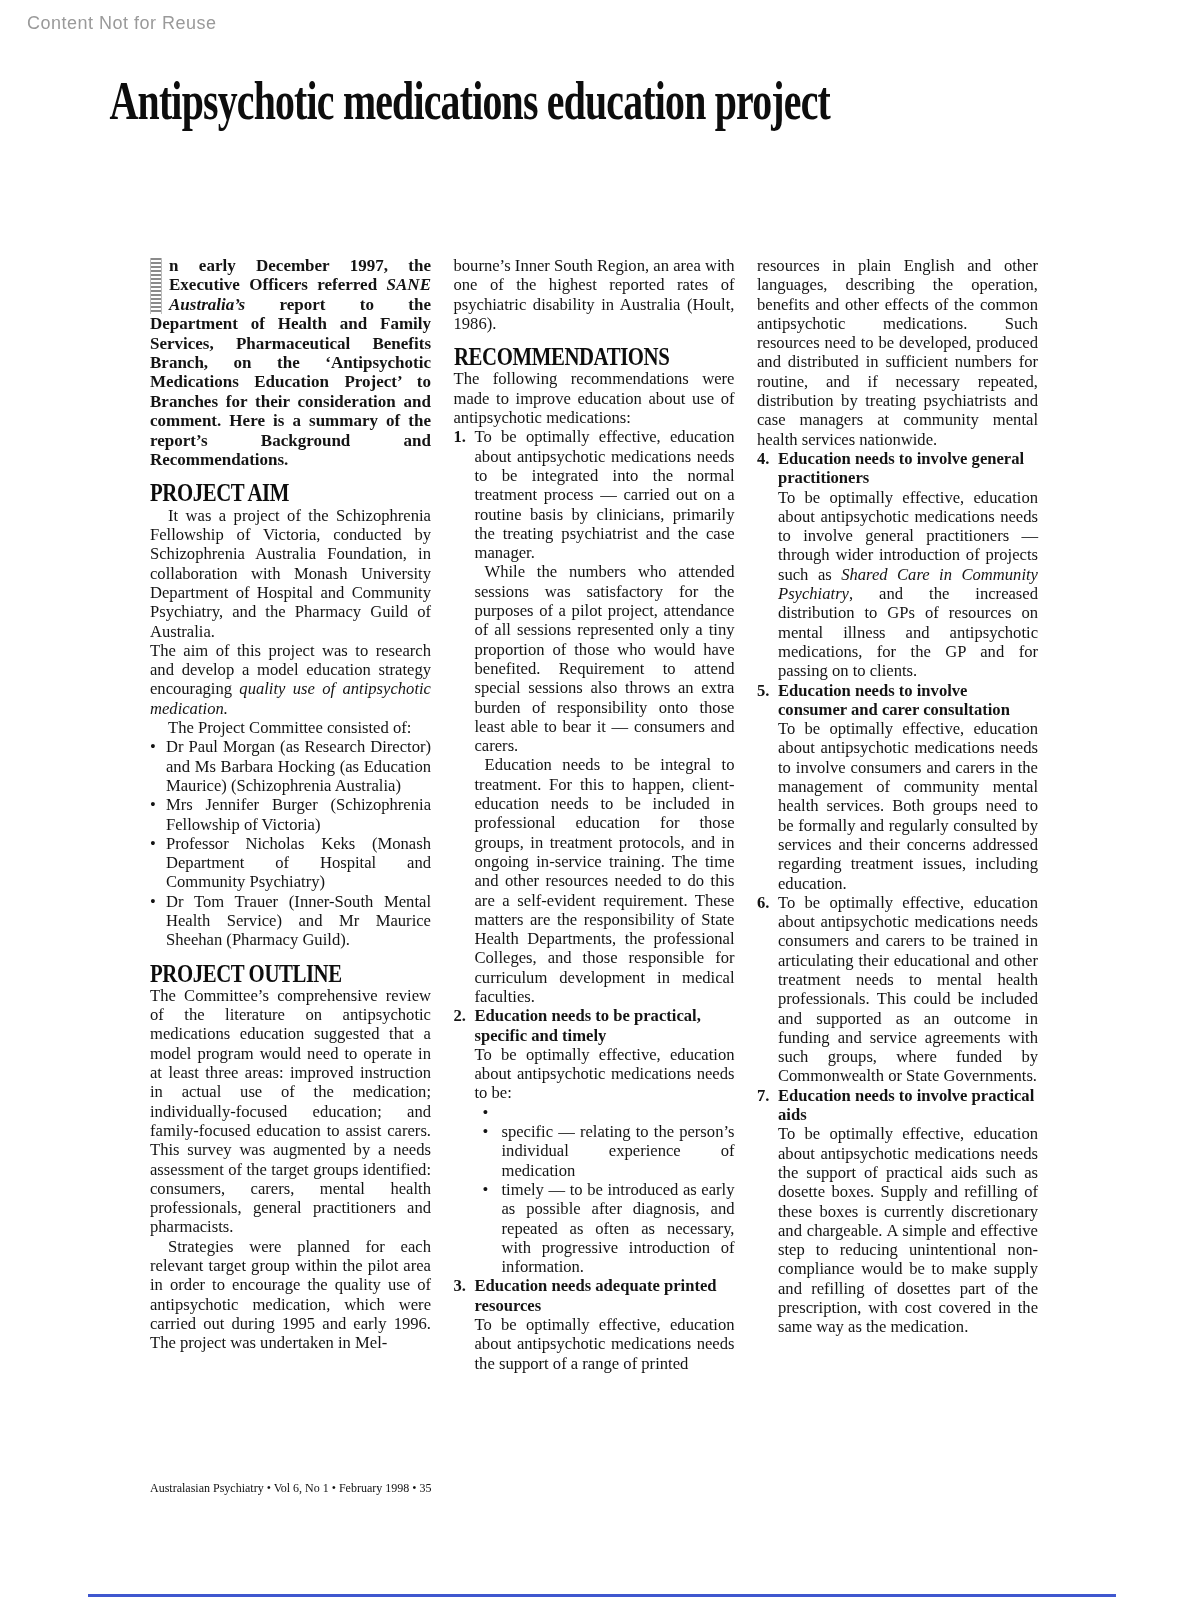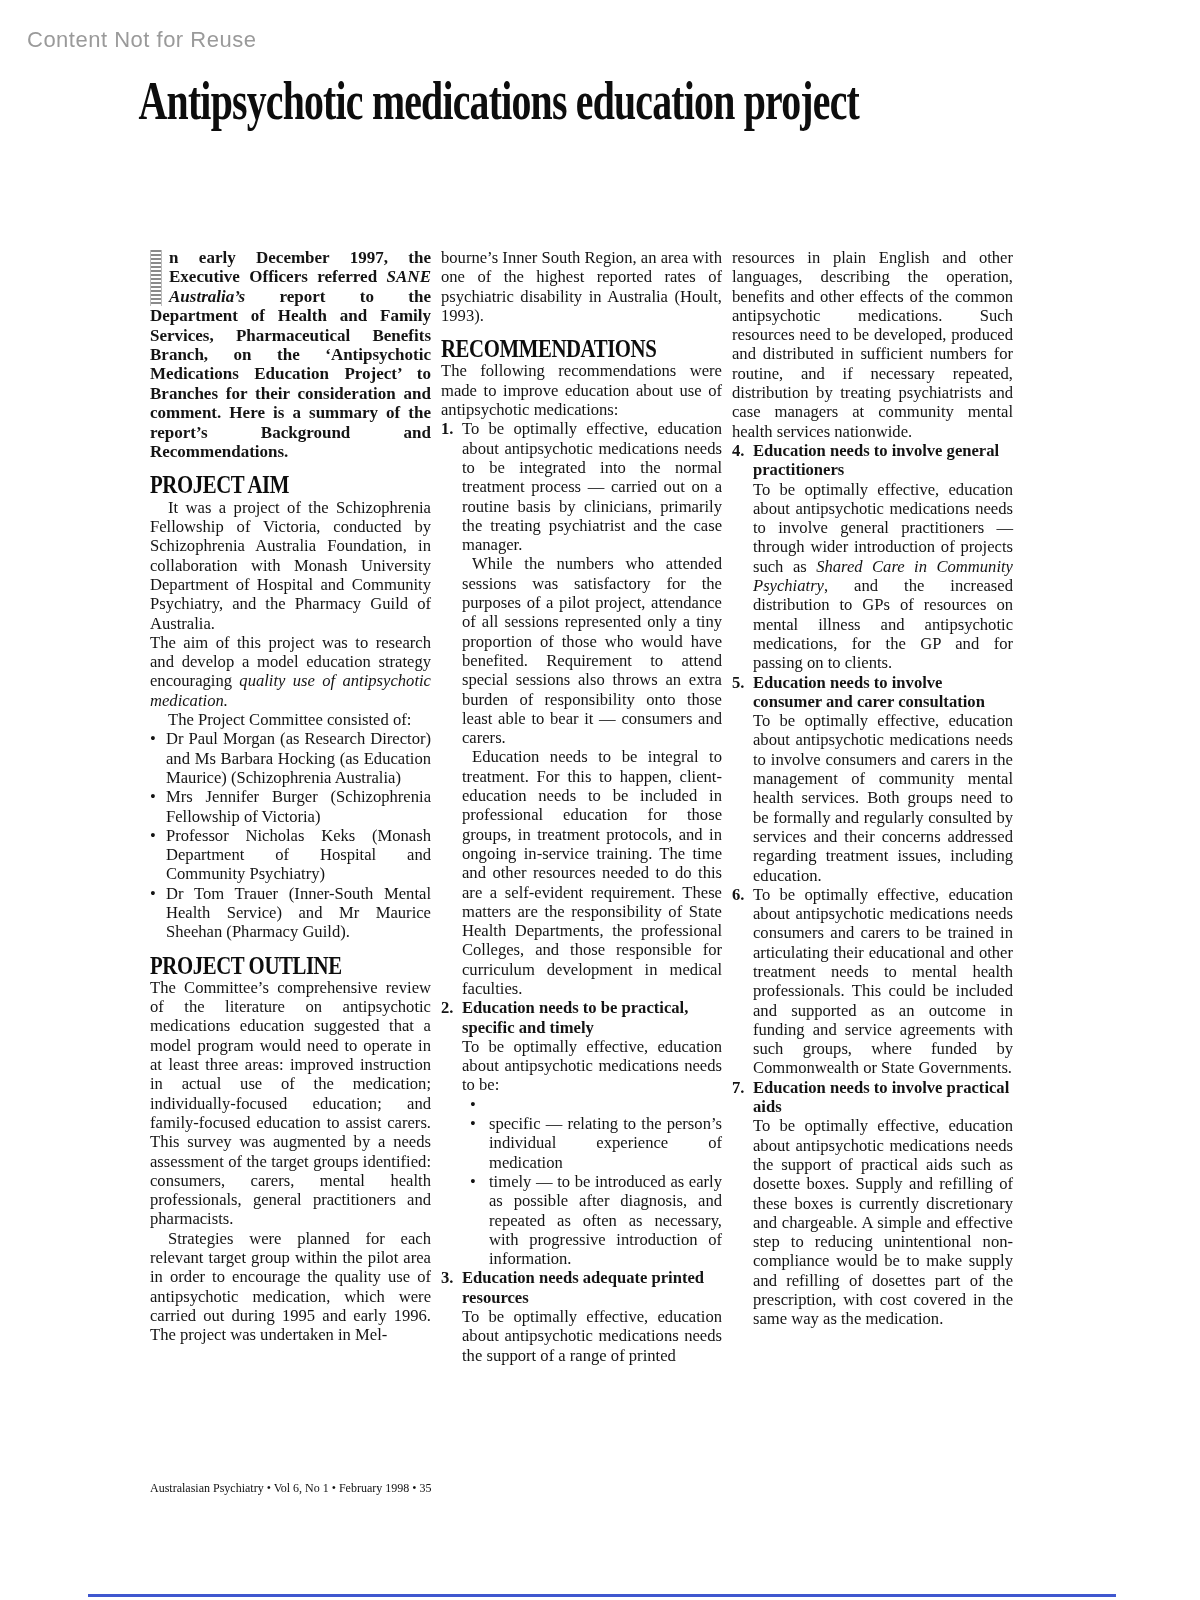--- a/index.html
+++ b/index.html
@@ -8,48 +8,48 @@
     position: relative;
     width: 1200px;
     height: 1600px;
     background: #ffffff;
     font-family: "Liberation Serif", serif;
     color: #141414;
     overflow: hidden;
   }
   .watermark {
     position: absolute;
-    top: 27px; left: 27px;
+    top: 13px; left: 27px;
     font-family: "Liberation Sans", sans-serif;
-    font-size: 22px;
+    font-size: 18px;
     color: #9a9a9a;
     letter-spacing: 0.5px;
   }
   .title-wrap {
     position: absolute;
-    top: 72px; left: 16px;
+    top: 72px; left: 8px;
     width: 966px;
-    text-align: center;
     white-space: nowrap;
   }
   .title {
     display: inline-block;
     font-family: "Liberation Serif", serif;
     font-weight: bold;
     font-size: 51px;
     letter-spacing: -1px;
     transform: scale(0.78, 1.08);
     color: #0d0d0d;
   }
   .content {
     position: absolute;
-    top: 248px; left: 150px;
+    top: 256px; left: 150px;
     width: 888px;
     display: flex;
     gap: 10px;
+    justify-content: space-between;
   }
   .col {
     width: 281px;
     font-size: 16.6px;
     line-height: 19.3px;
     text-align: justify;
   }
   .para { margin: 0; }
   .ind { text-indent: 18px; }
   .ind-sm { text-indent: 10px; }
@@ -141,21 +141,21 @@
         <span class="b">•</span>
         <span class="t">Dr Tom Trauer (Inner-South Mental Health Service) and Mr Maurice Sheehan (Pharmacy Guild).</span>
       </div>
 
       <h2 class="heading"><span>PROJECT OUTLINE</span></h2>
       <p class="para">The Committee’s comprehensive review of the literature on antipsychotic medications education suggested that a model program would need to operate in at least three areas: improved instruction in actual use of the medication; individually-focused education; and family-focused education to assist carers. This survey was augmented by a needs assessment of the target groups identified: consumers, carers, mental health professionals, general practitioners and pharmacists.</p>
       <p class="para ind">Strategies were planned for each relevant target group within the pilot area in order to encourage the quality use of antipsychotic medication, which were carried out during 1995 and early 1996. The project was undertaken in Mel-</p>
     </div>
 
     <div class="col">
-      <p class="para">bourne’s Inner South Region, an area with one of the highest reported rates of psychiatric disability in Australia (Hoult, 1993).</p>
+      <p class="para">bourne’s Inner South Region, an area with one of the highest reported rates of psychiatric disability in Australia (Hoult, 1986).</p>
 
       <h2 class="heading"><span>RECOMMENDATIONS</span></h2>
       <p class="para">The following recommendations were made to improve education about use of antipsychotic medications:</p>
 
       <div class="item">
         <span class="num">1.</span>
         <div class="ibody">
           <p class="para">To be optimally effective, education about antipsychotic medications needs to be integrated into the normal treatment process — carried out on a routine basis by clinicians, primarily the treating psychiatrist and the case manager.</p>
           <p class="para ind-sm">While the numbers who attended sessions was satisfactory for the purposes of a pilot project, attendance of all sessions represented only a tiny proportion of those who would have benefited. Requirement to attend special sessions also throws an extra burden of responsibility onto those least able to bear it — consumers and carers.</p>
           <p class="para ind-sm">Education needs to be integral to treatment. For this to happen, client-education needs to be included in professional education for those groups, in treatment protocols, and in ongoing in-service training. The time and other resources needed to do this are a self-evident requirement. These matters are the responsibility of State Health Departments, the professional Colleges, and those responsible for curriculum development in medical faculties.</p>

